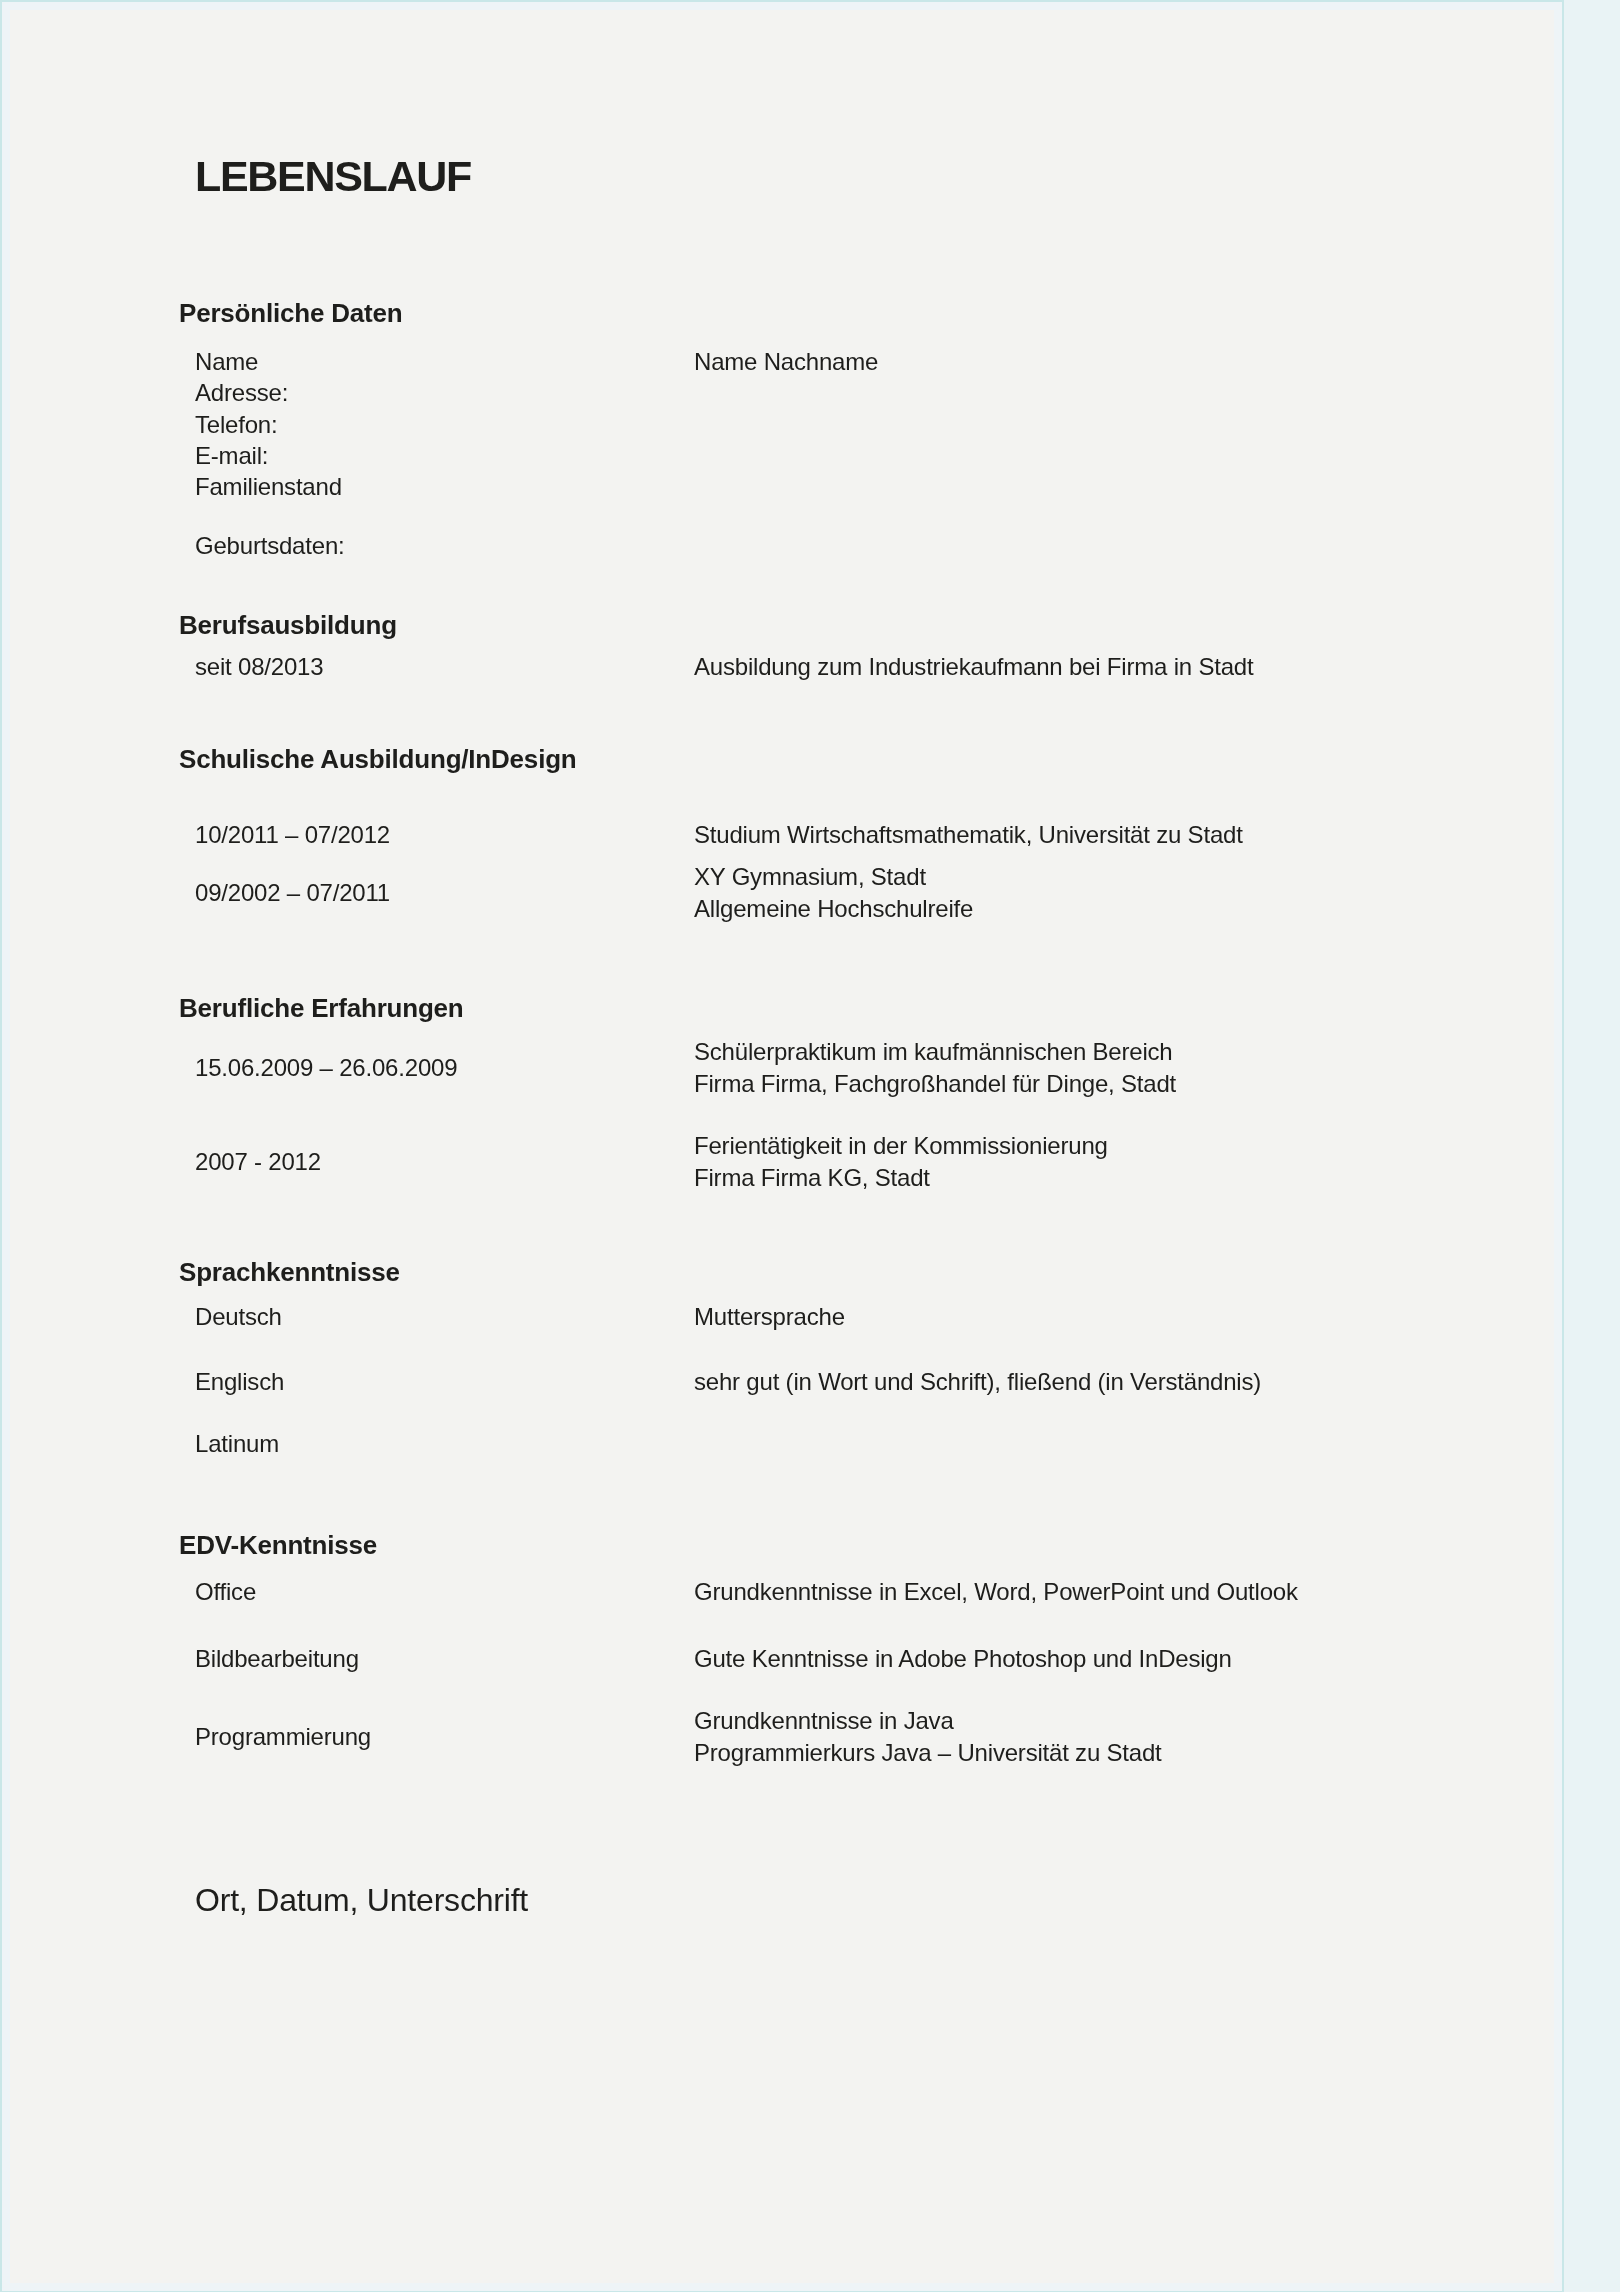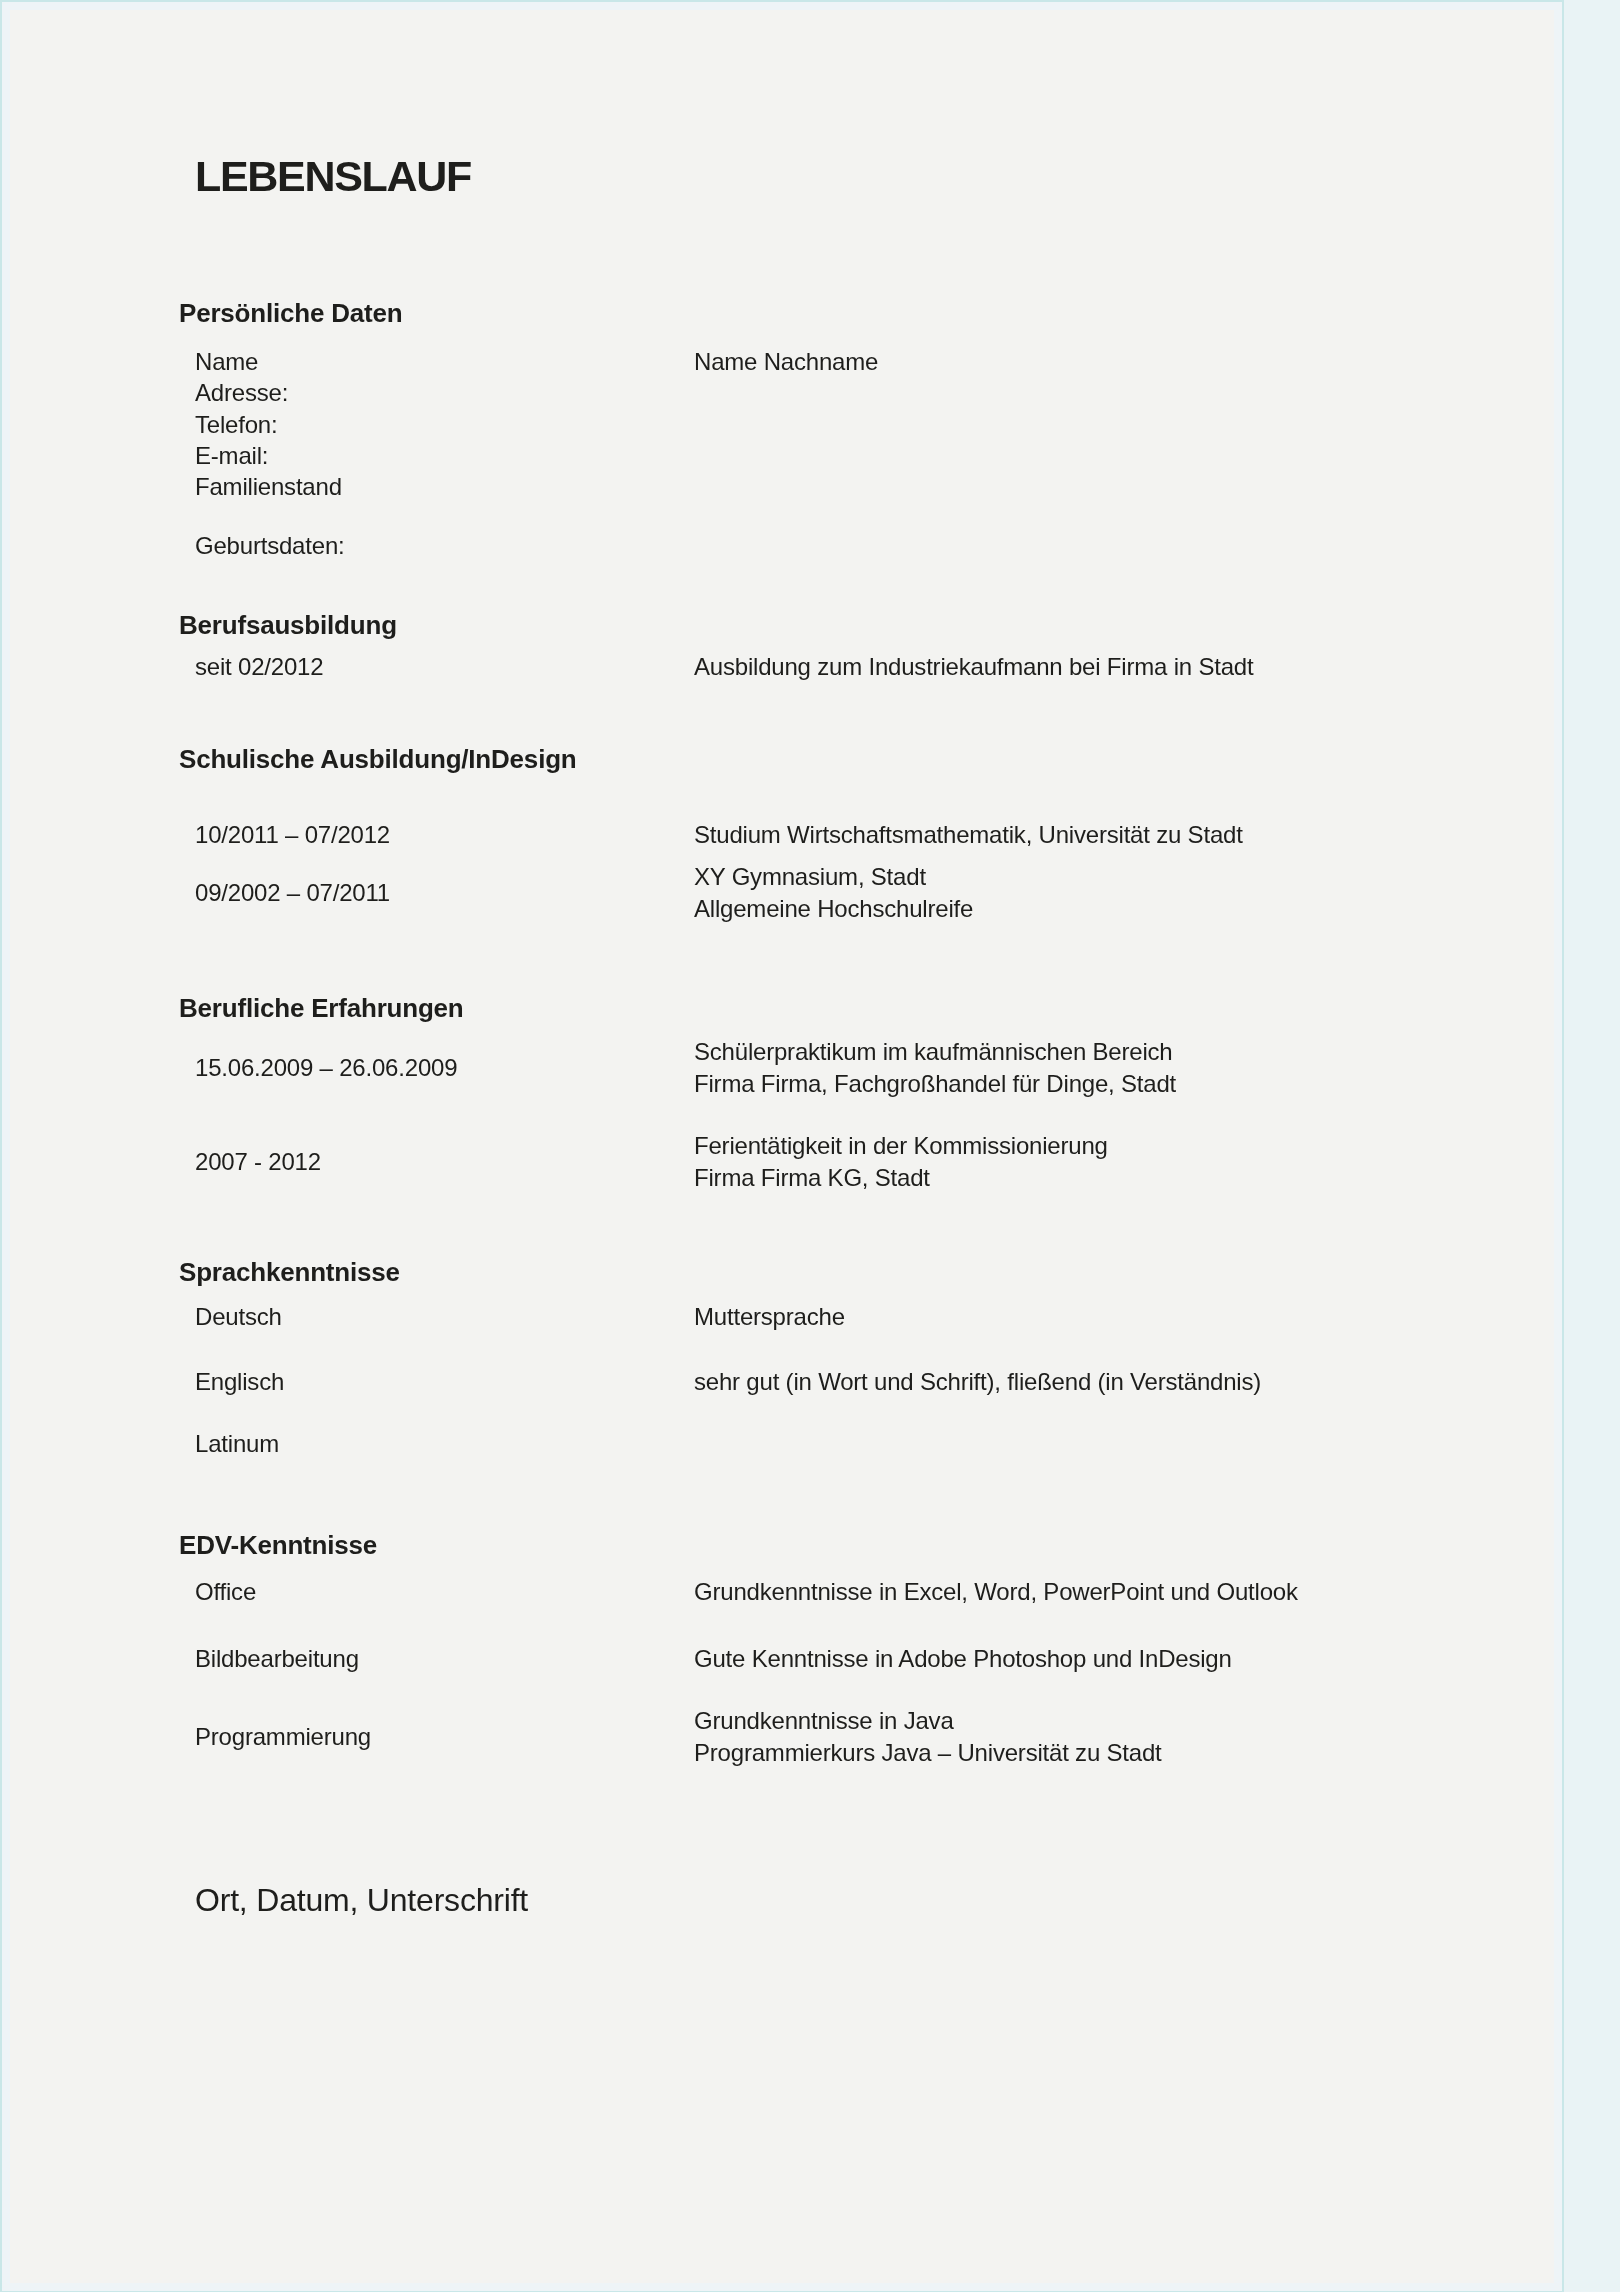--- a/index.html
+++ b/index.html
@@ -103,21 +103,21 @@
     <span class="label">Familienstand</span>
     <span class="value"></span>
   </div>
   <div class="row" style="top:528px">
     <span class="label">Geburtsdaten:</span>
     <span class="value"></span>
   </div>
 
   <h2 class="heading" style="top:608px">Berufsausbildung</h2>
   <div class="row" style="top:649px">
-    <span class="label">seit 02/2012</span>
+    <span class="label">seit 08/2013</span>
     <span class="value">Ausbildung zum Industriekaufmann bei Firma in Stadt</span>
   </div>
 
   <h2 class="heading" style="top:742px">Schulische Ausbildung/InDesign</h2>
   <div class="row" style="top:817px">
     <span class="label">10/2011 – 07/2012</span>
     <span class="value">Studium Wirtschaftsmathematik, Universität zu Stadt</span>
   </div>
   <div class="row" style="top:859px">
     <span class="label">09/2002 – 07/2011</span>

